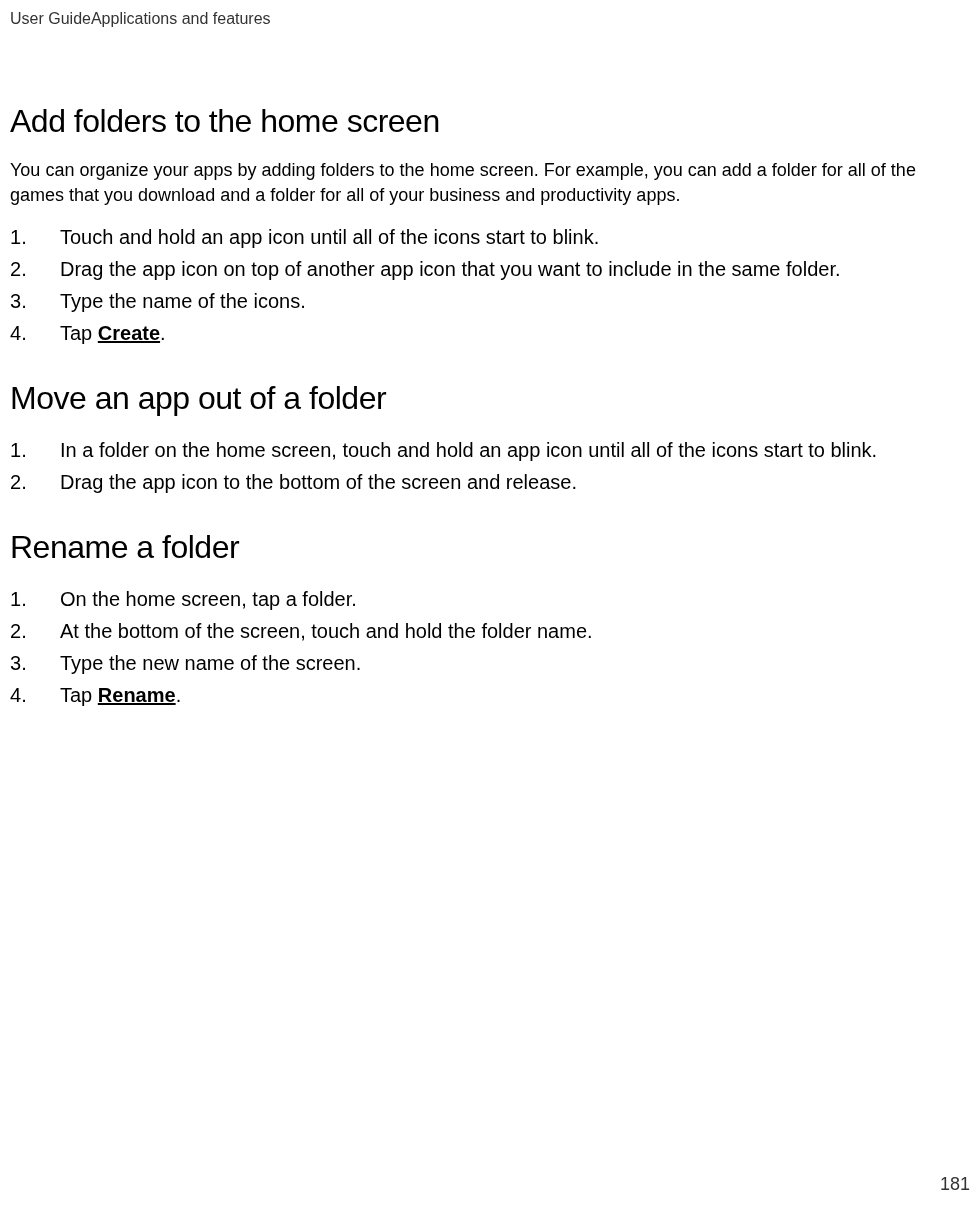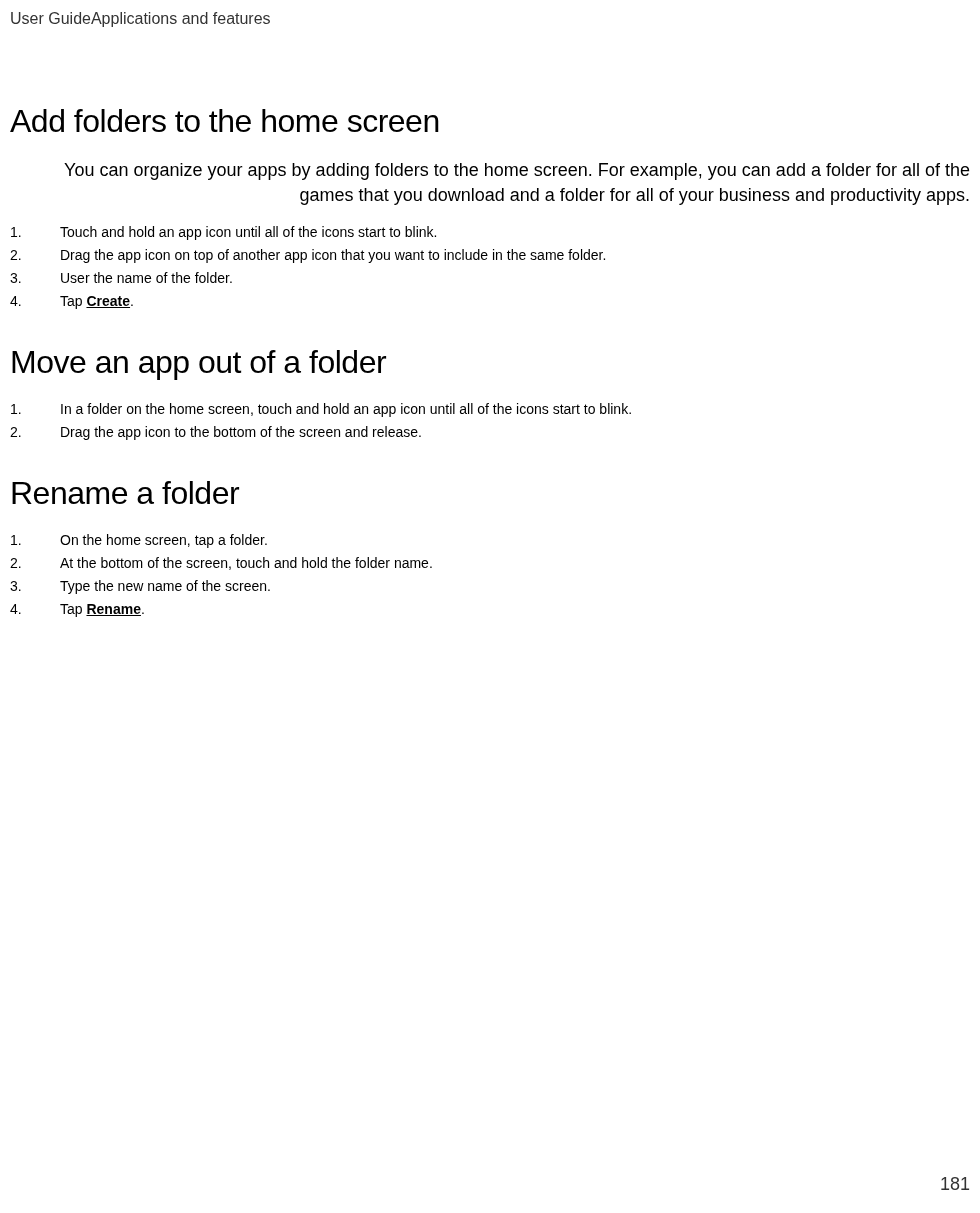--- a/index.html
+++ b/index.html
@@ -27,30 +27,29 @@
       font-weight: 300;
       color: #000000;
       margin-bottom: 18px;
       letter-spacing: -0.5px;
     }
     .intro {
       font-size: 18px;
       line-height: 1.4;
       color: #000000;
       margin-bottom: 14px;
-      text-align: right;
     }
     ol {
       list-style: none;
       counter-reset: item;
       margin-bottom: 32px;
     }
     ol li {
       counter-increment: item;
-      font-size: 14px;
+      font-size: 20px;
       line-height: 1.5;
       padding-left: 50px;
       position: relative;
       margin-bottom: 2px;
     }
     ol li::before {
       content: counter(item) ".";
       position: absolute;
       left: 0;
       color: #000000;
@@ -74,21 +73,21 @@
 <div class="header">
   <span>User Guide</span>
   <span>Applications and features</span>
 </div>
 
 <h1>Add folders to the home screen</h1>
 <p class="intro">You can organize your apps by adding folders to the home screen. For example, you can add a folder for all of the games that you download and a folder for all of your business and productivity apps.</p>
 <ol>
   <li><span>Touch and hold an app icon until all of the icons start to blink.</span></li>
   <li><span>Drag the app icon on top of another app icon that you want to include in the same folder.</span></li>
-  <li><span>User the name of the folder.</span></li>
+  <li><span>Type the name of the icons.</span></li>
   <li><span>Tap </span><span class="bold">Create</span><span>.</span></li>
 </ol>
 
 <h1>Move an app out of a folder</h1>
 <ol>
   <li><span>In a folder on the home screen, touch and hold an app icon until all of the icons start to blink.</span></li>
   <li><span>Drag the app icon to the bottom of the screen and release.</span></li>
 </ol>
 
 <h1>Rename a folder</h1>

